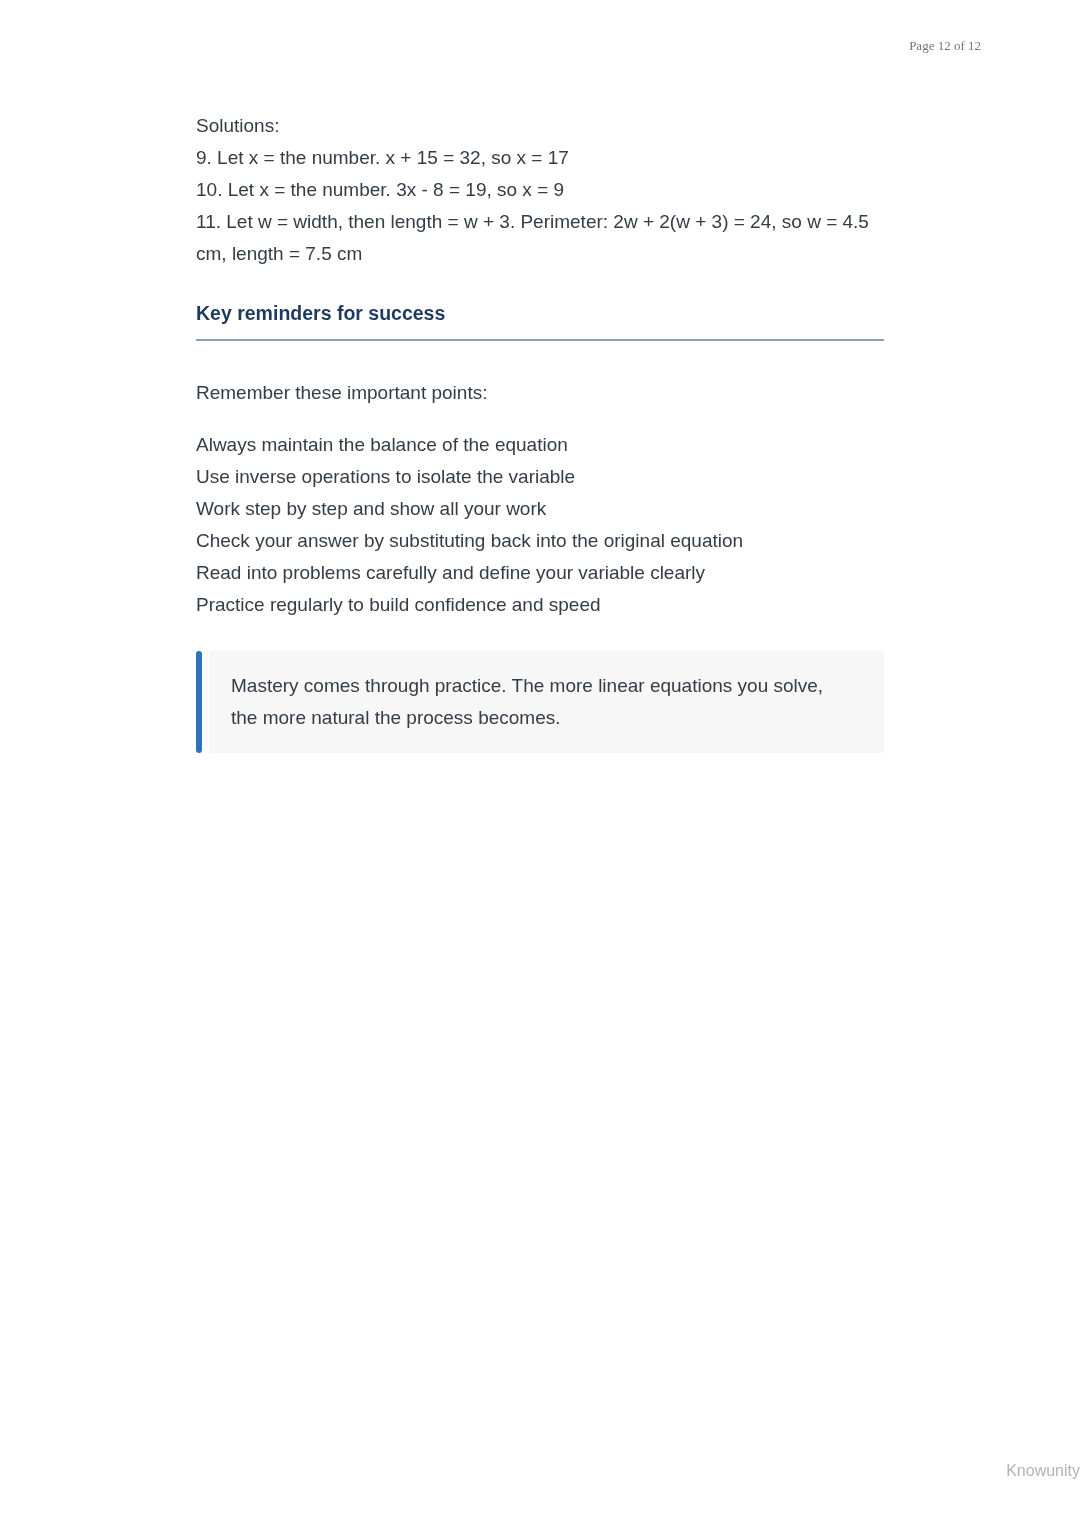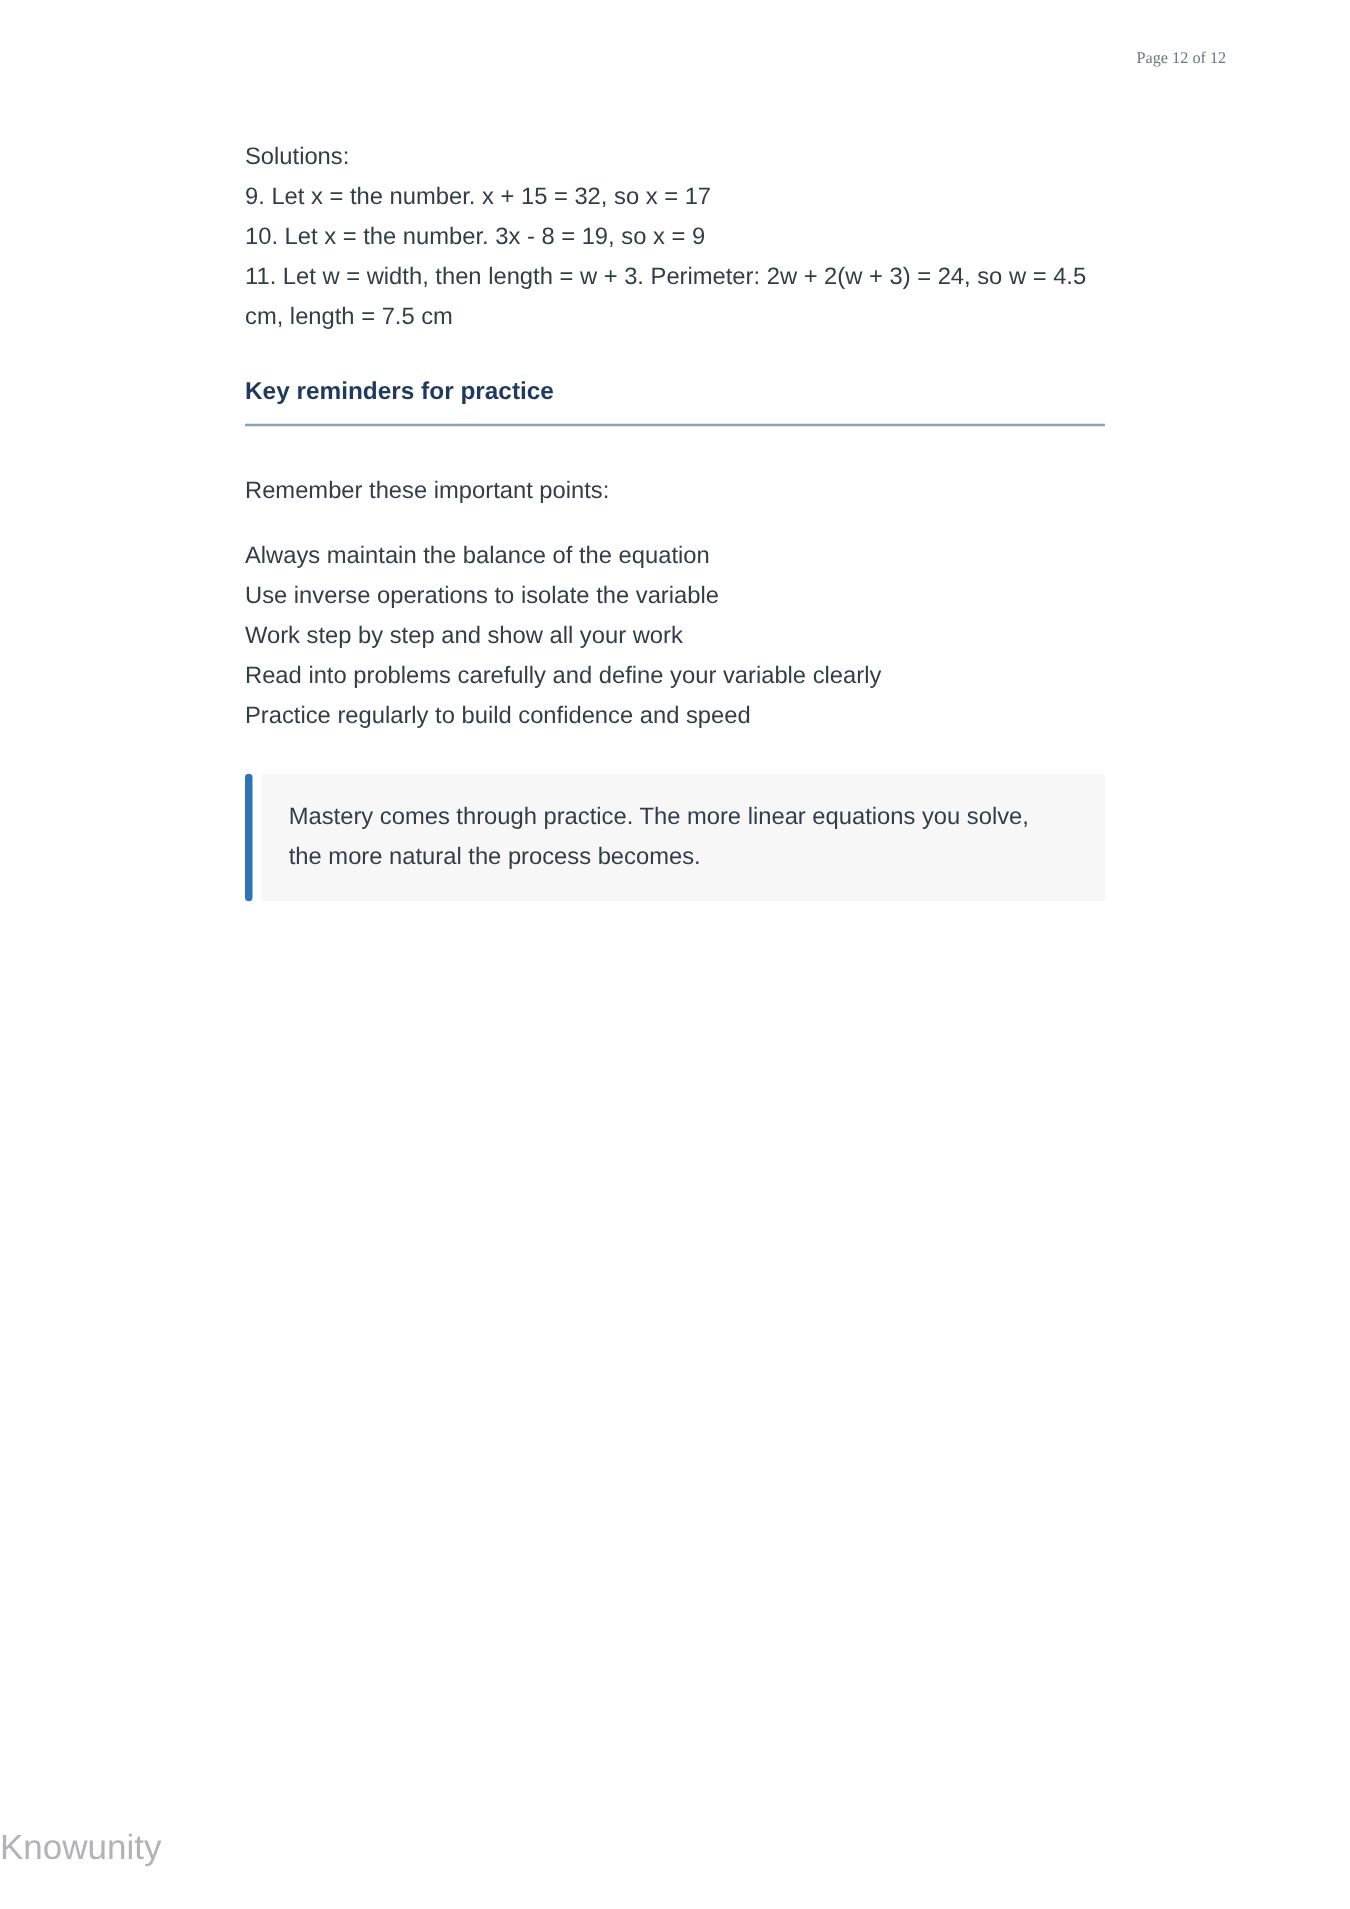--- a/index.html
+++ b/index.html
@@ -55,50 +55,51 @@
   .callout-body {
     margin-left: 13px;
     background: var(--callout-bg, #f7f7f8);
     border-radius: 2px;
     padding: 19px 30px 19px 22px;
   }
   .footer-brand {
     position: absolute;
     top: 1462px;
     left: 0; width: 100%;
-    text-align: left;
-    font-size: 28px;
+    text-align: right;
+    font-size: 16px;
     color: var(--footer, #b2b2b9);
   }
 </style>
 </head>
 <body style="--heading: #1e3a5f; --body-text: #333d47; --rule: #8aa4b6; --callout-bg: #f7f7f8; --accent: #2e73b8; --page-number: #6e7781; --footer: #b2b2b9;">
 
 <div>
 
   <div class="page-number">Page 12 of 12</div>
 
   <div class="content">
 
     <section>
       <p class="para">Solutions:</p>
       <p class="solution-line">9. Let x = the number. x + 15 = 32, so x = 17</p>
       <p class="solution-line">10. Let x = the number. 3x - 8 = 19, so x = 9</p>
       <p class="solution-line">11. Let w = width, then length = w + 3. Perimeter: 2w + 2(w + 3) = 24, so w = 4.5 cm, length = 7.5 cm</p>
     </section>
 
     <section>
-      <h2 class="section-heading">Key reminders for practice</h2>
+      <h2 class="section-heading">Key reminders for success</h2>
 
       <p class="para intro">Remember these important points:</p>
 
       <div>
         <p class="point">Always maintain the balance of the equation</p>
         <p class="point">Use inverse operations to isolate the variable</p>
         <p class="point">Work step by step and show all your work</p>
+        <p class="point">Check your answer by substituting back into the original equation</p>
         <p class="point">Read into problems carefully and define your variable clearly</p>
         <p class="point">Practice regularly to build confidence and speed</p>
       </div>
 
       <div class="callout">
         <div class="callout-accent"></div>
         <div class="callout-body">
           <p class="para">Mastery comes through practice. The more linear equations you solve, the more natural the process becomes.</p>
         </div>
       </div>

